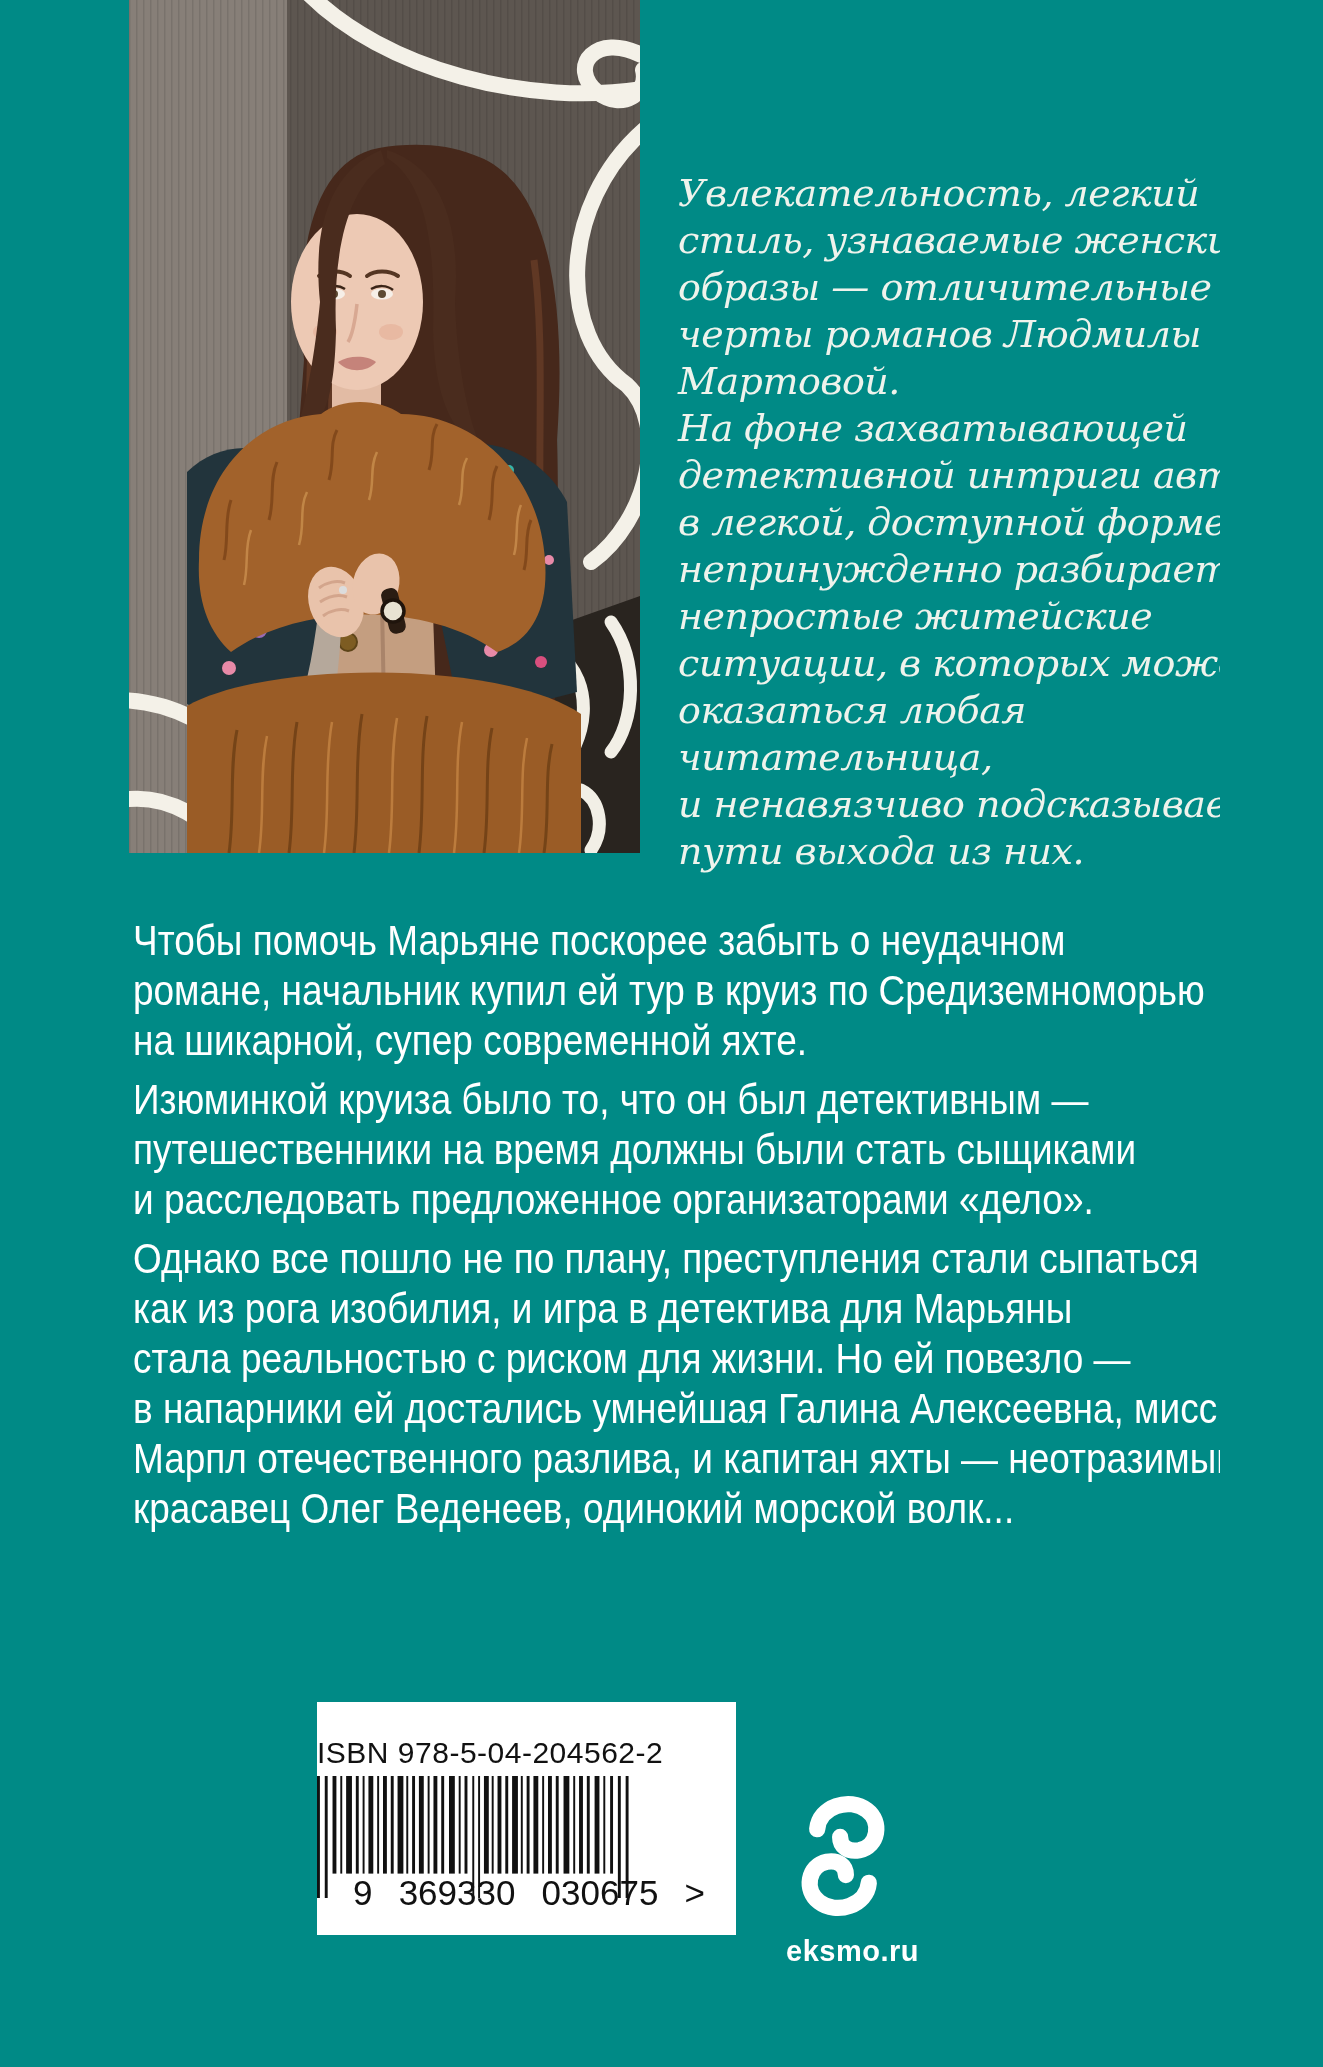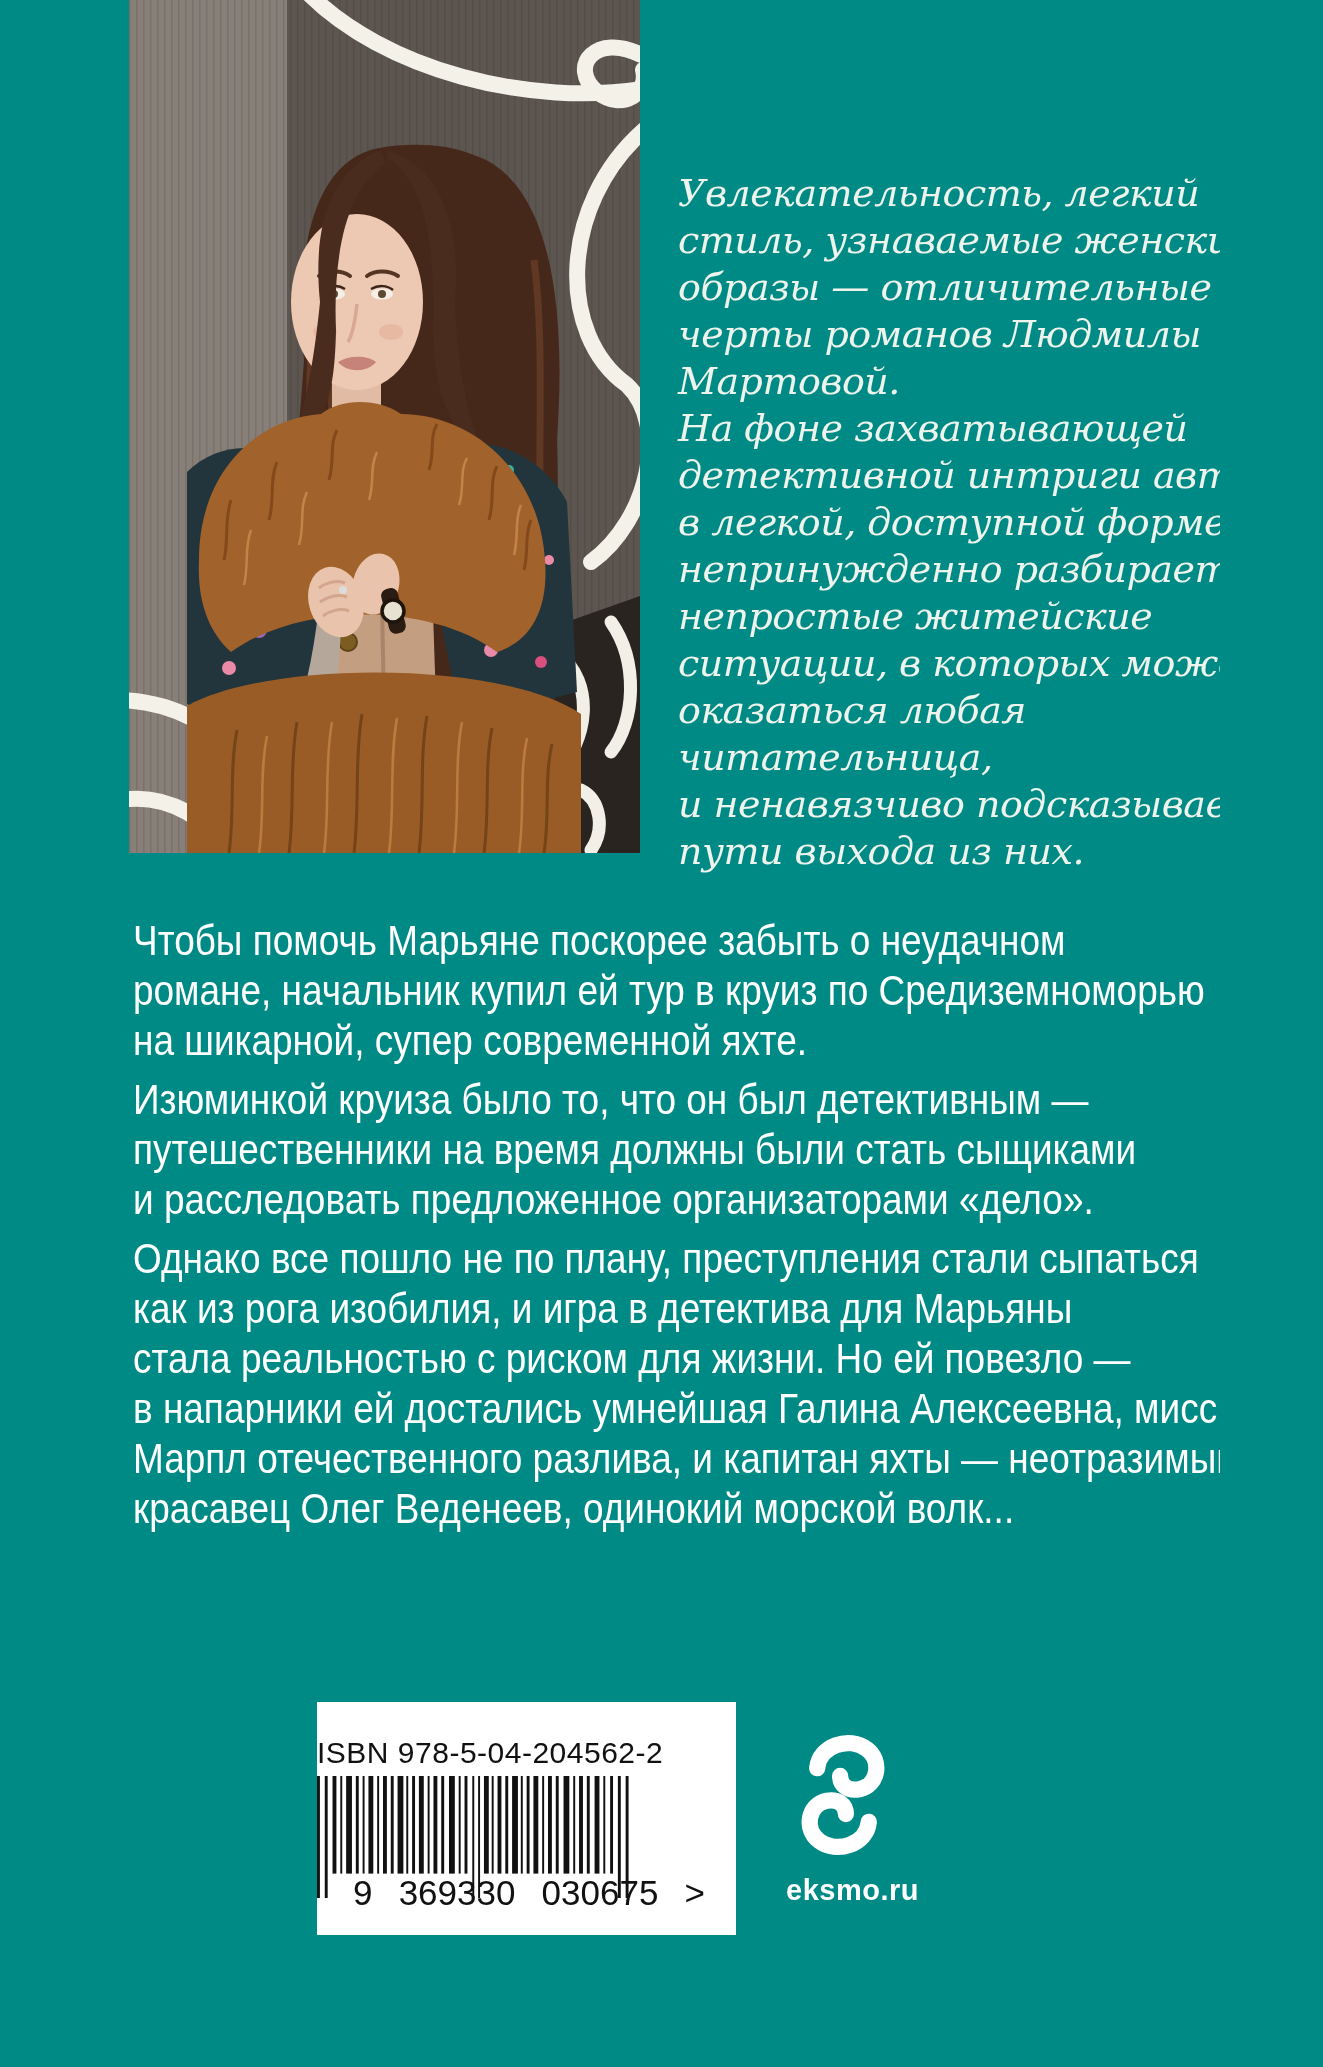--- a/index.html
+++ b/index.html
@@ -33,21 +33,21 @@
     display:flex;flex-direction:column;align-items:flex-start;
   }
   .isbn-label{margin-top:34px;font-size:30px;letter-spacing:0.5px;color:#111;}
   .barcode-bars{margin-top:6px;width:330px;height:122px;}
   .barcode-digits{
     position:absolute;left:36px;bottom:22px;width:352px;
     display:flex;justify-content:space-between;align-items:flex-end;
     font-size:35px;color:#111;
   }
 
-  .eksmo{position:absolute;left:786px;top:1730px;width:114px;text-align:center;}
+  .eksmo{position:absolute;left:786px;top:1791px;width:114px;text-align:center;}
   .eksmo svg{display:block;margin:0 auto;width:86px;height:130px;}
   .eksmo-site{margin-top:14px;color:#ffffff;font-size:29px;font-weight:bold;letter-spacing:0.5px;}
 
   .social{position:absolute;left:944px;top:1733px;width:160px;text-align:center;}
   .social-label{color:#ffffff;font-size:24px;font-weight:bold;letter-spacing:1px;white-space:nowrap;}
   .social svg{display:block;margin:8px auto 0 auto;width:152px;height:150px;}
 </style>
 </head>
 <body>
 

